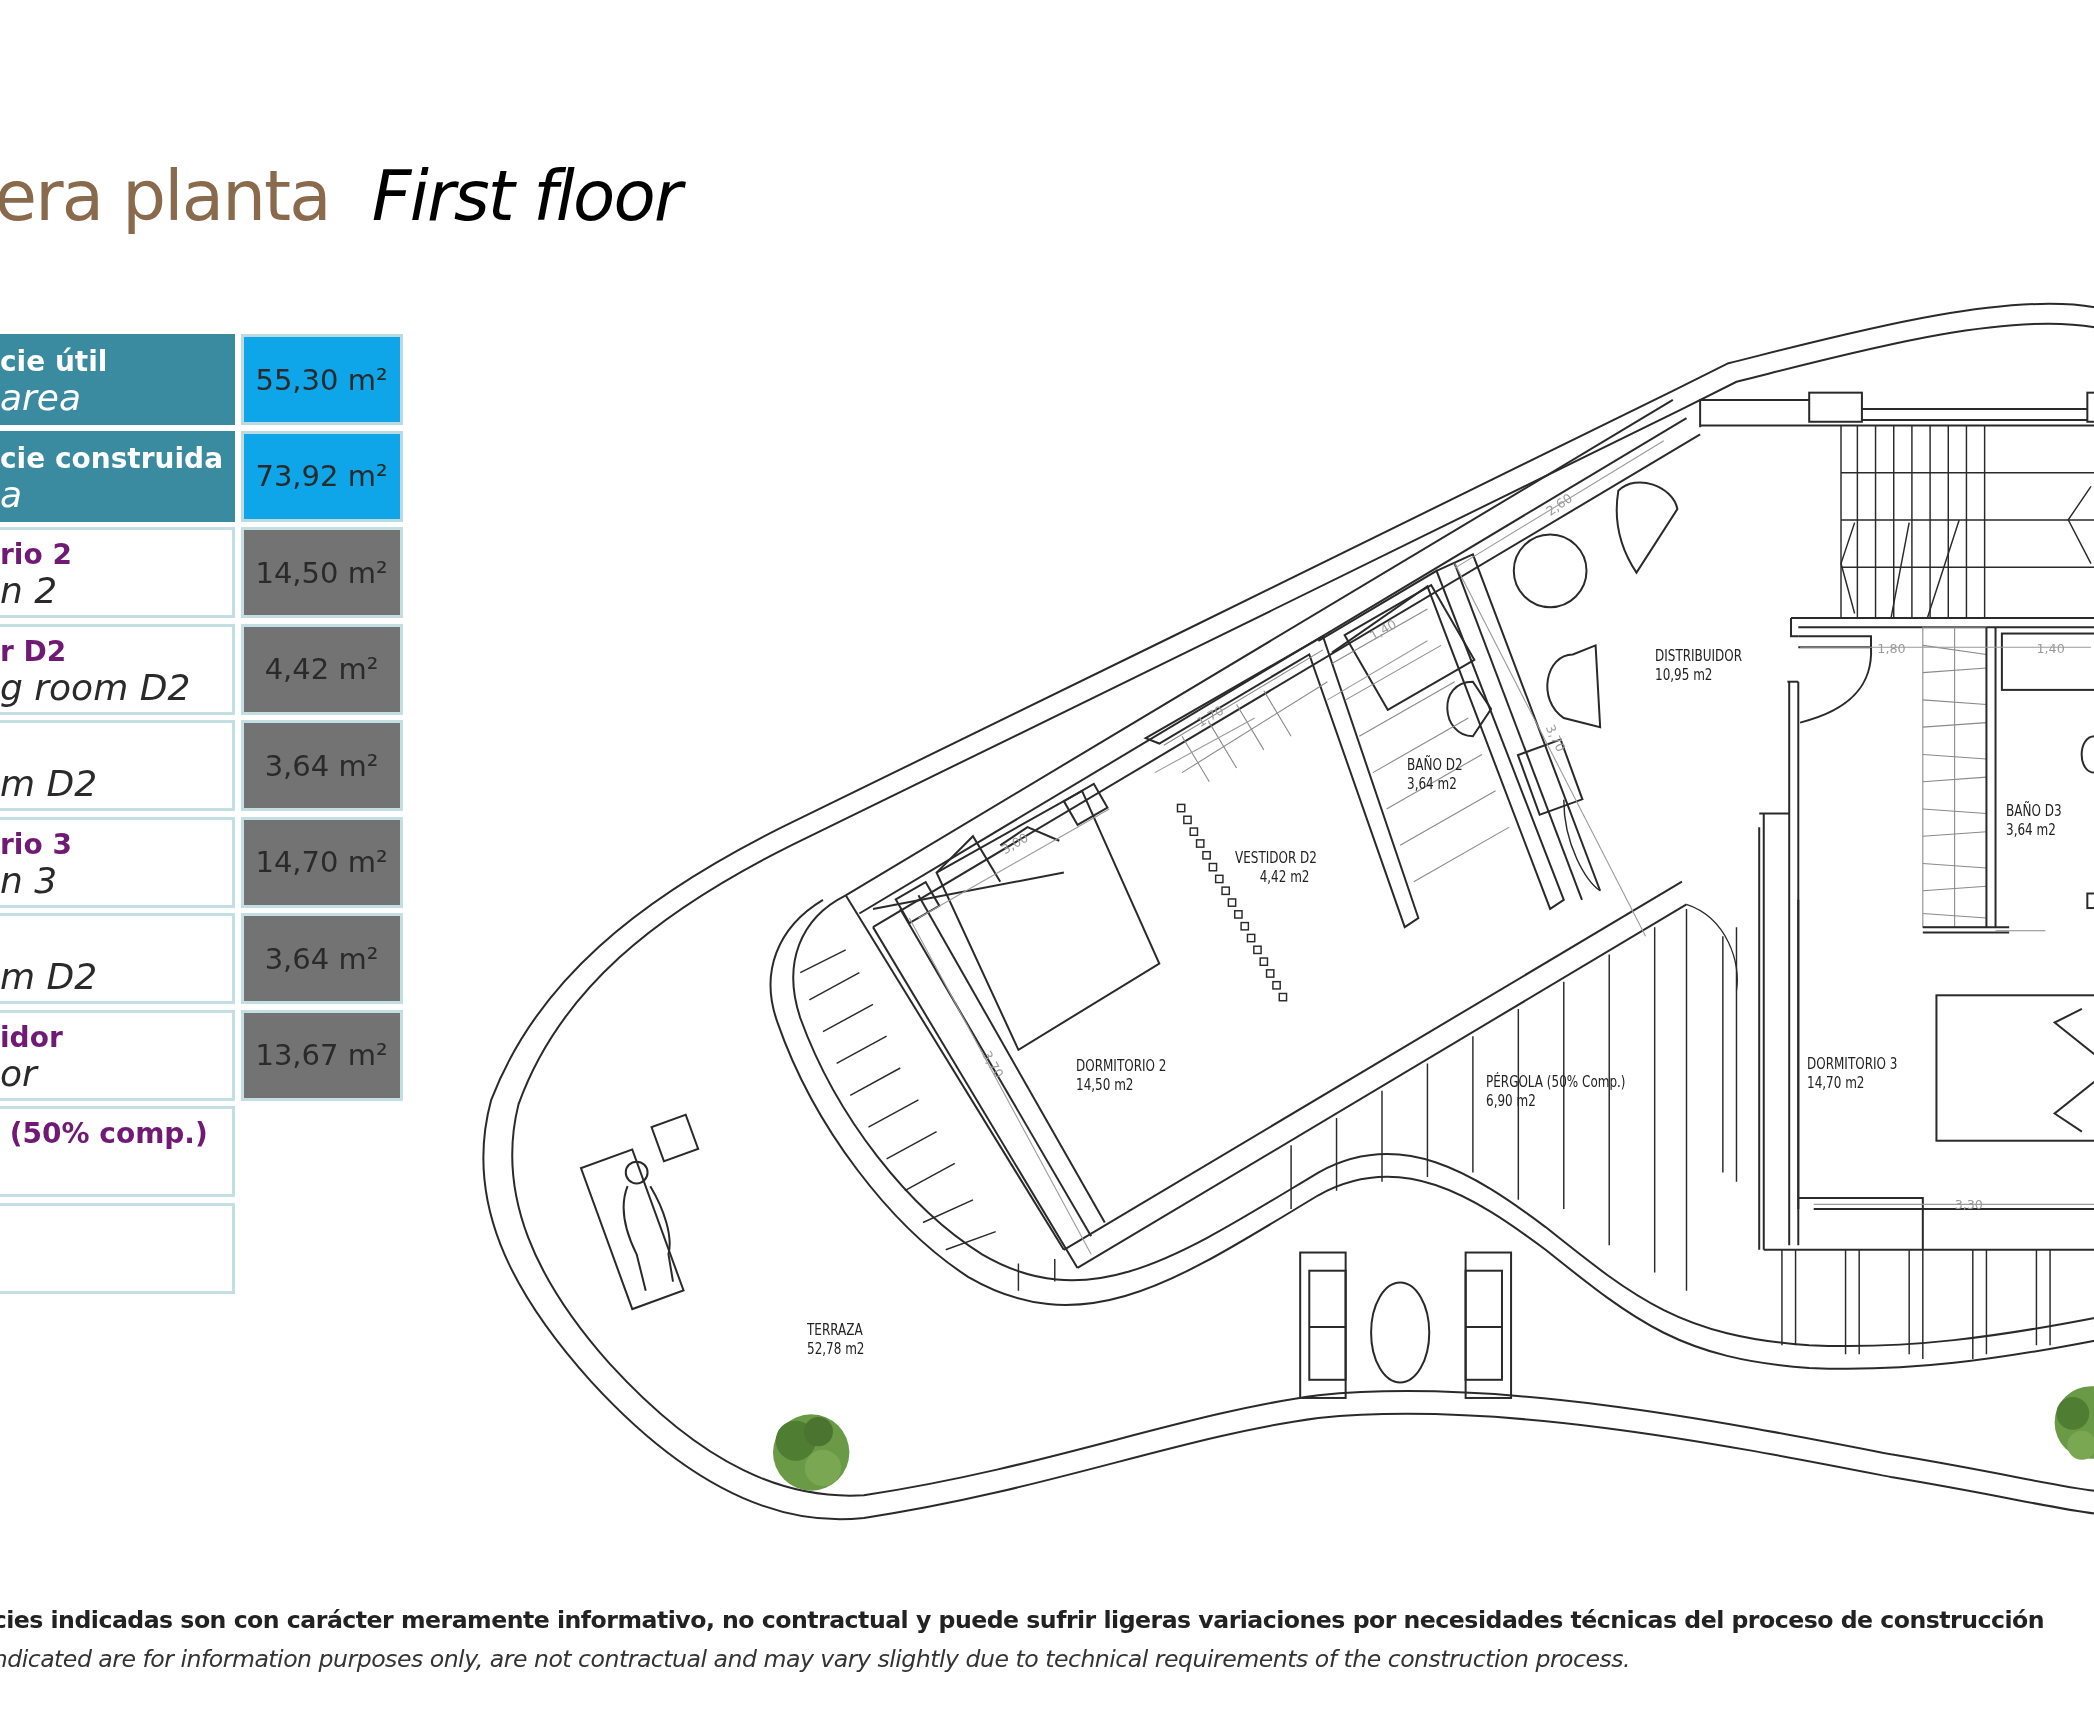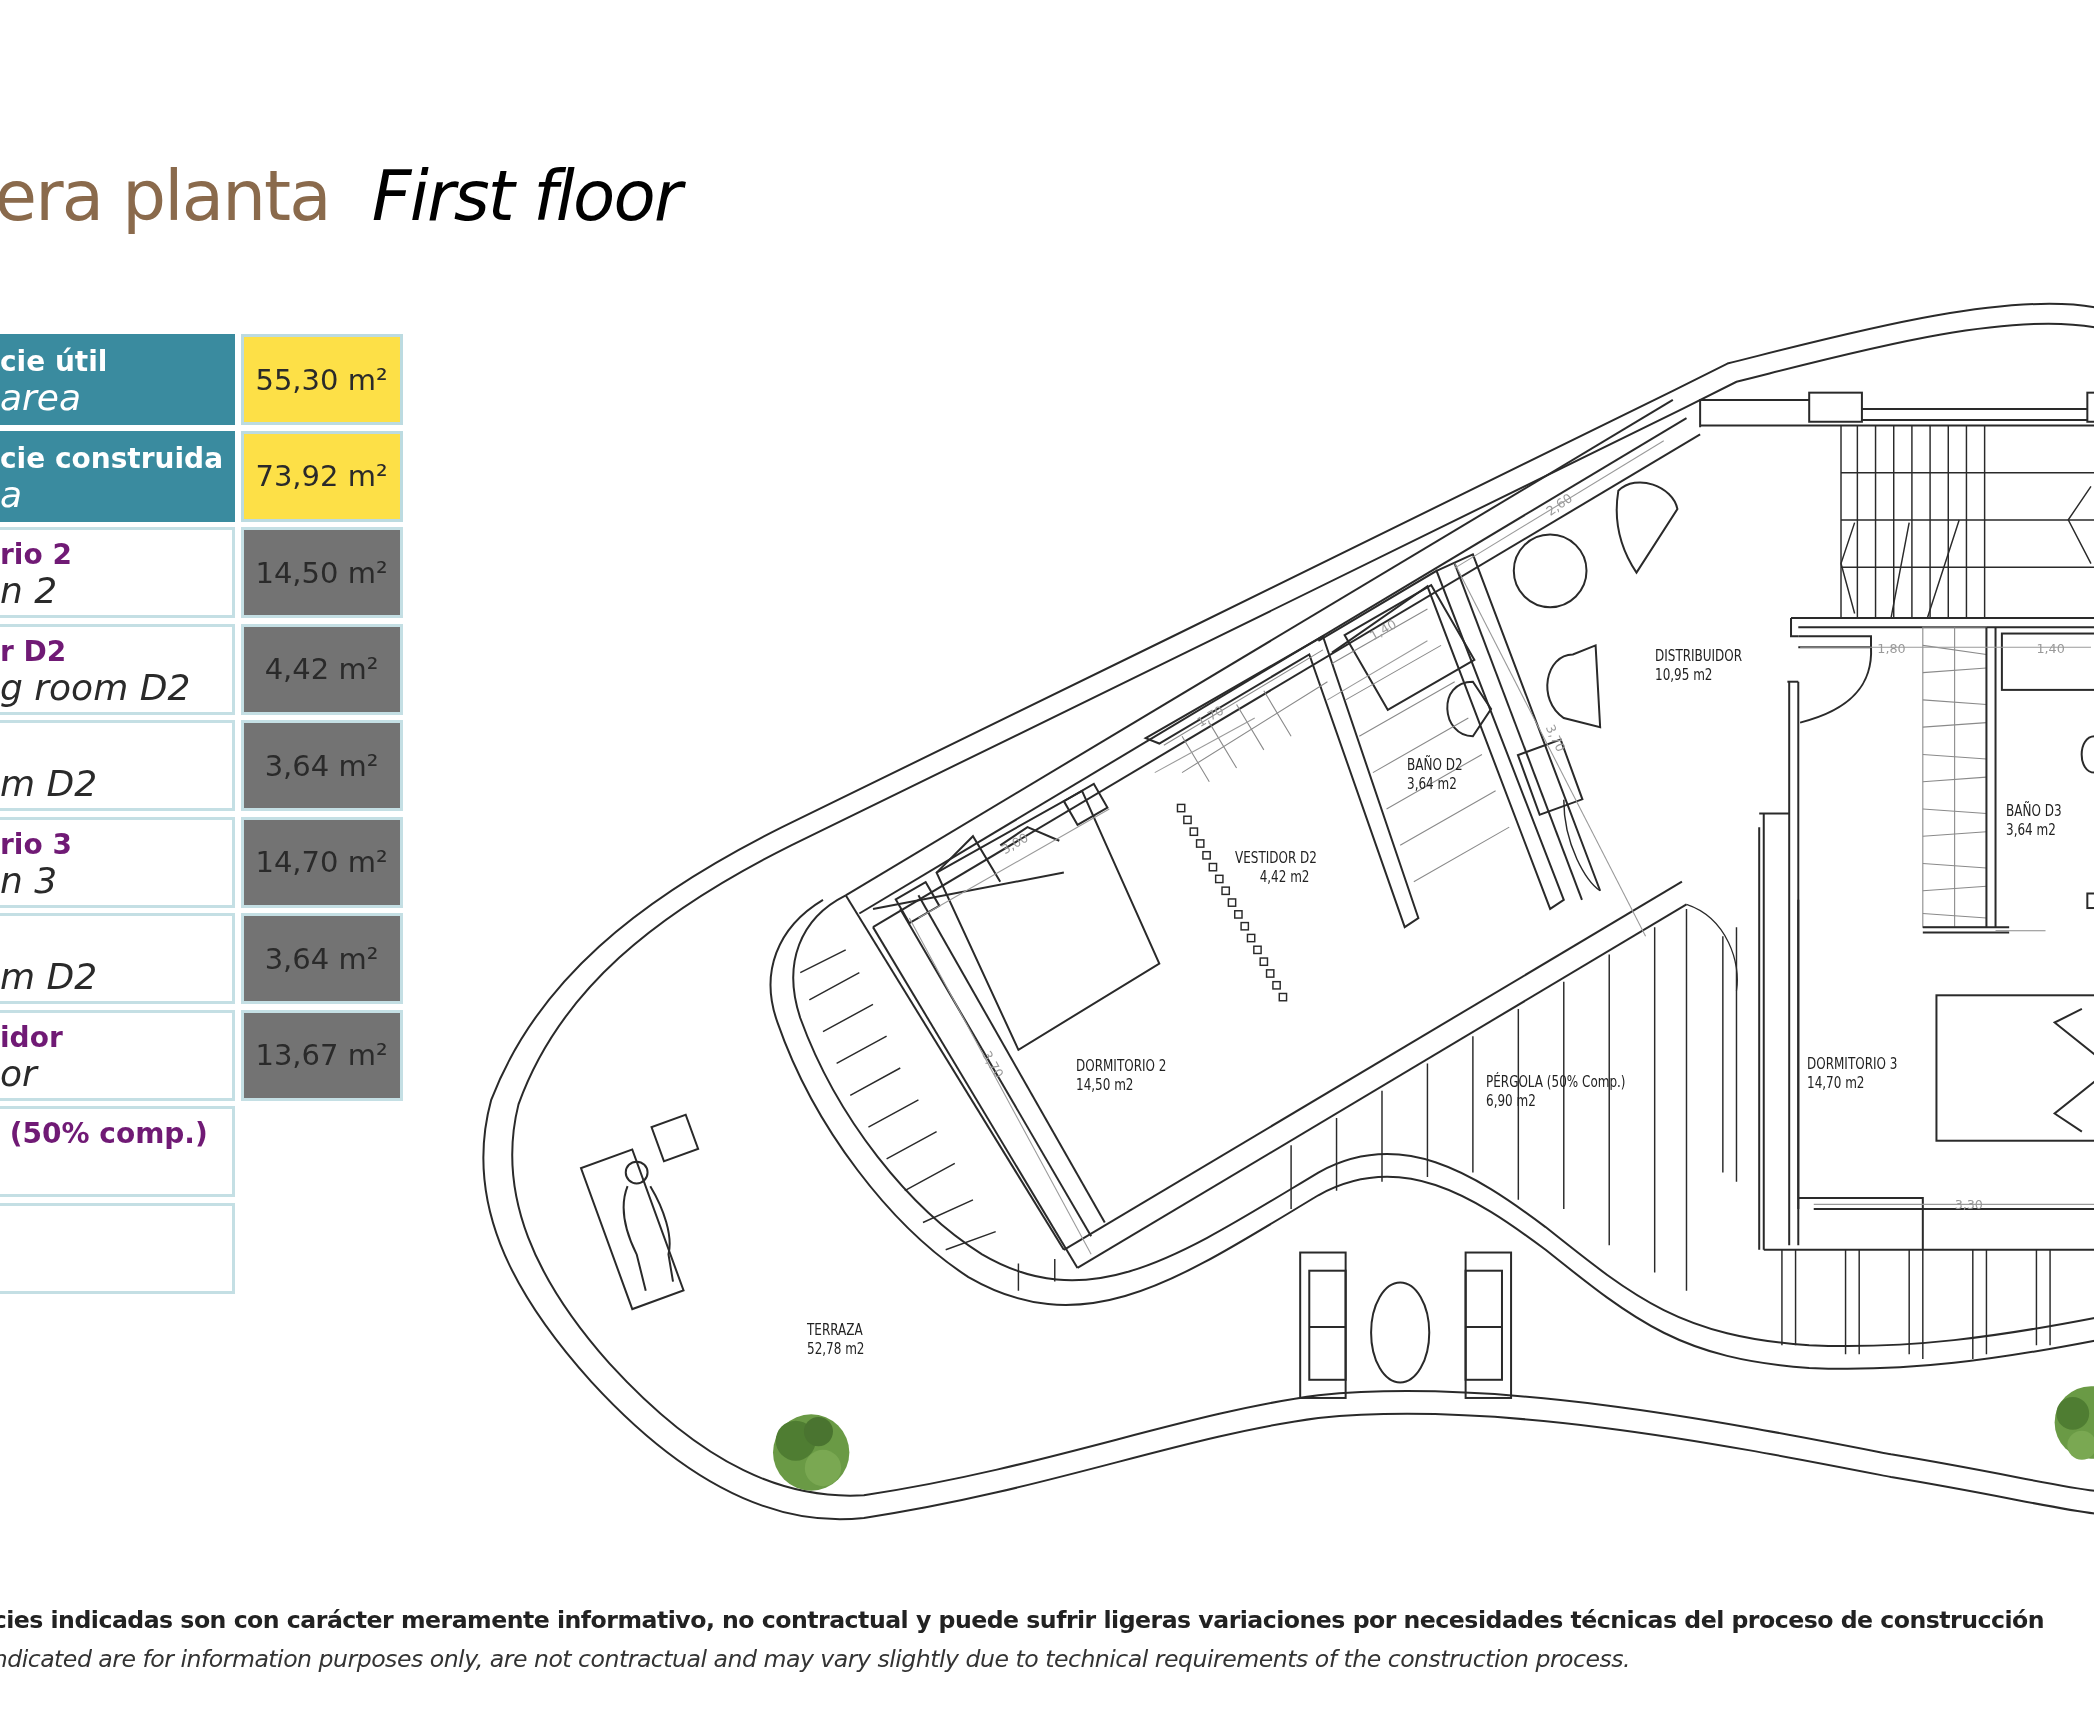--- a/index.html
+++ b/index.html
@@ -24,21 +24,21 @@
     padding-left: 0; border: 3.6px solid #c4dfe4; border-left: none;
     background: #fff; overflow: hidden; white-space: nowrap;
   }
   .row .value {
     width: 162px; box-sizing: border-box;
     display: flex; align-items: center; justify-content: center;
     border: 3.6px solid #c4dfe4; background: #737373;
     font-size: 29px; color: #2a2a2a; font-family: "DejaVu Sans", sans-serif;
   }
   .row.highlight .label { background: #3a8b9f; border-color: #3a8b9f; color: #fff; }
-  .row.highlight .value { background: #fde047; border-color: #bcdbe1; }
+  .row.highlight .value { background: #0ea5e9; border-color: #bcdbe1; }
   .label .es { font-size: 28px; font-weight: bold; color: #701a75; font-family: "DejaVu Sans", sans-serif; line-height: 36px; }
   .label .en { font-size: 36px; font-style: italic; color: #2a2a2a; font-family: "DejaVu Sans", sans-serif; line-height: 35px; }
   .row.highlight .label .es, .row.highlight .label .en { color: #ffffff; }
   .label span { display: block; }
 
   .plan { position: absolute; left: 0; top: 0; width: 2095px; height: 1727px; pointer-events: none; }
   .plan-label {
     position: absolute; font-family: "DejaVu Sans Condensed", "DejaVu Sans", sans-serif;
     font-size: 15.5px; color: #222; line-height: 19px; white-space: nowrap;
     transform: scaleX(0.86); transform-origin: left top;

